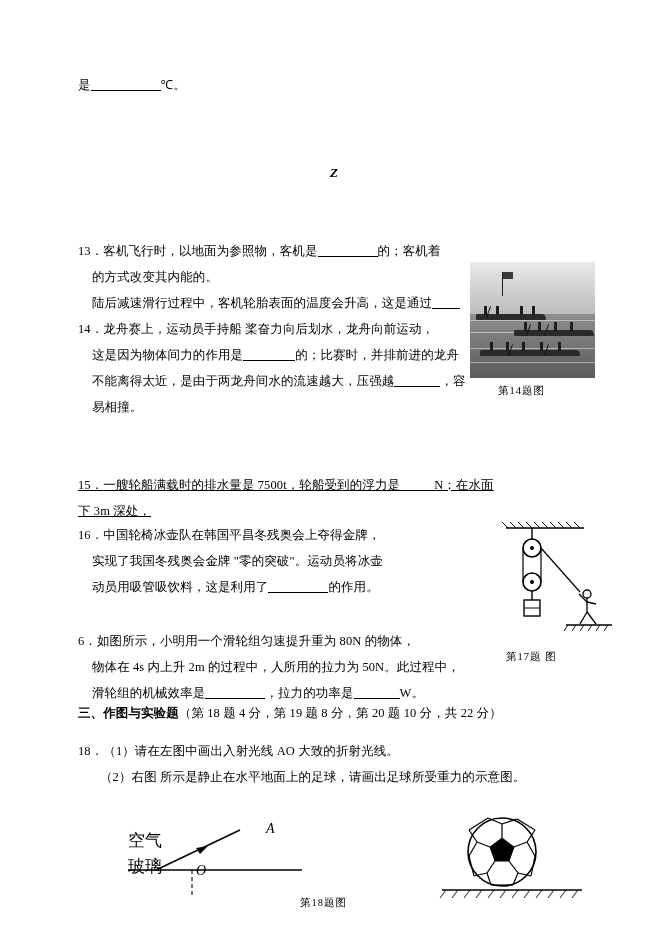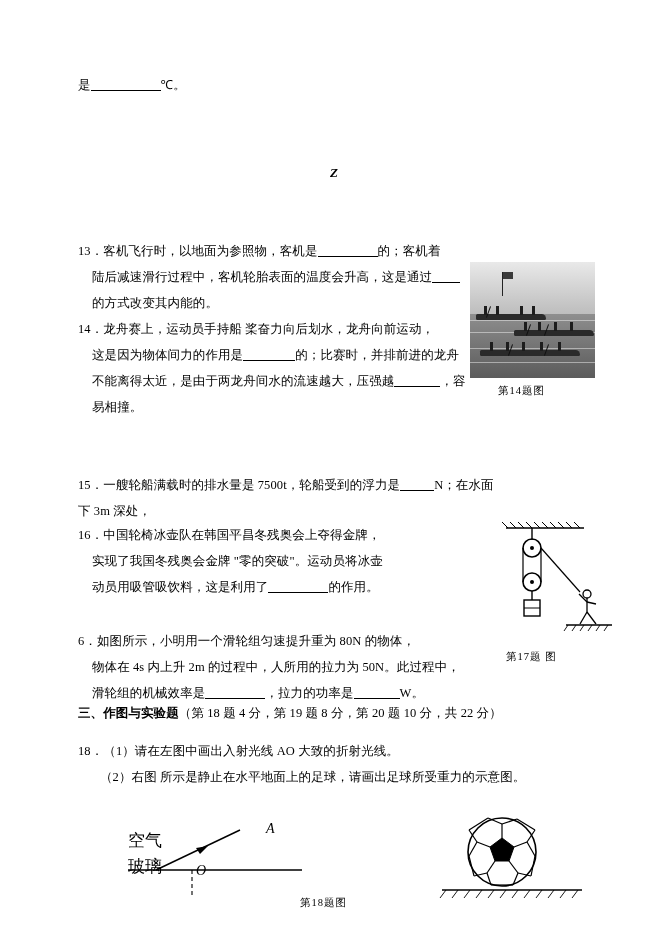--- a/index.html
+++ b/index.html
@@ -111,21 +111,21 @@
     background: #3a3a3a;
   }
   #cap14 {
     position: absolute;
     left: 498px; top: 384px;
     font-size: 10.5px;
     letter-spacing: 1px;
   }
 
   
-  #q15 { left: 78px; top: 472px; width: 420px; }
+  #q15 { left: 78px; top: 472px; width: 420px; text-decoration: underline; }
   #q15 .sub { display: block; }
 
   
   #q16 { left: 78px; top: 522px; width: 400px; }
   #q16 .sub { display: block; margin-left: 14px; }
 
   
   #q17 { left: 78px; top: 628px; width: 400px; }
   #q17 .sub { display: block; margin-left: 14px; }
 
@@ -181,24 +181,24 @@
   <div class="blk" id="l1">
     <span>是</span><span class="ul ul-w70"></span><span>℃。</span>
   </div>
 
   <div class="blk" id="zmark">Z</div>
 
   <div class="blk" id="q13">
     <span class="ind">
       <span>13．</span><span>客机飞行时，以地面为参照物，客机是</span><span class="ul ul-w60"></span><span>的；客机着</span>
     </span>
+    <span class="sub">的方式改变其内能的。</span>
     <span class="sub">
       <span>陆后减速滑行过程中，客机轮胎表面的温度会升高，这是通过</span><span class="ul ul-w28"></span>
     </span>
-    <span class="sub">的方式改变其内能的。</span>
   </div>
 
   <div class="blk" id="q14">
     <span class="ind">
       <span>14．</span><span>龙舟赛上，运动员手持船 桨奋力向后划水，龙舟向前运动，</span>
     </span>
     <span class="sub">
       <span>这是因为物体间力的作用是</span><span class="ul ul-w52"></span><span>的；比赛时，并排前进的龙舟</span>
     </span>
     <span class="sub">

